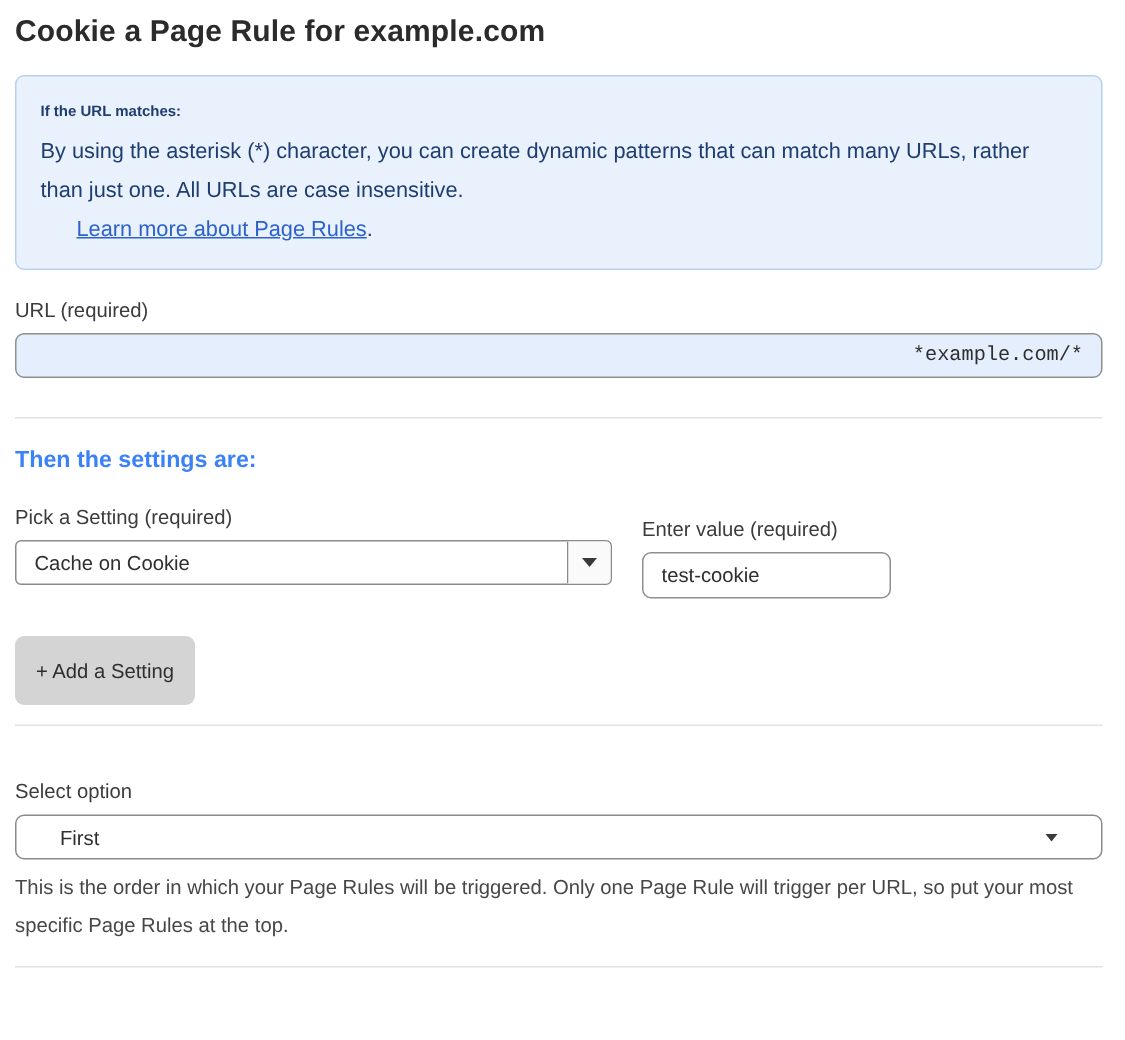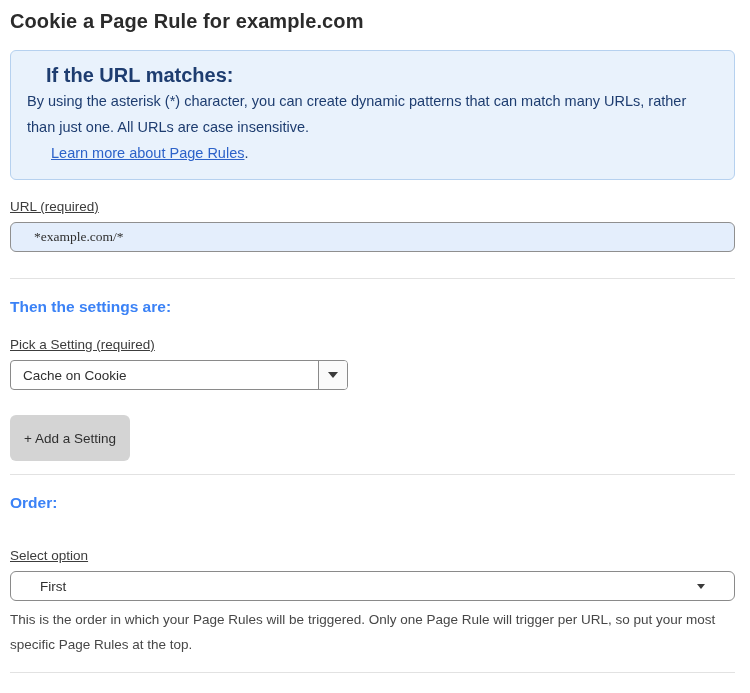--- a/index.html
+++ b/index.html
@@ -32,46 +32,46 @@
   .info-box {
     margin-top: 17px;
     background: var(--info-bg);
     border: 1px solid var(--info-border);
     border-radius: 6px;
     padding: 11px 16px 13px;
     color: var(--info-text);
     font-size: 14.5px;
     line-height: 26px;
   }
-  .info-heading { font-weight: bold; font-size: 20px; margin-left: 19px; }
+  .info-heading { font-weight: bold; font-size: 10px; }
   .info-body { max-width: 690px; }
   .info-link-line a {
     color: var(--link-blue);
     cursor: pointer;
     margin-left: 24px;
   }
   .info-link-line span { color: var(--info-text); }
 
   .field-label {
     display: block;
     font-size: 13.5px;
     color: #3c3c3c;
     margin: 0 0 8px 0;
-    text-decoration: underline;
   }
   .block-url { margin-top: 19px; }
   .url-input {
     display: block; width: 100%; height: 30px;
     background: var(--input-blue-bg);
     border: 1px solid var(--border-gray);
     border-radius: 6px;
-    padding: 0 23px;
+    padding: 0 12px;
     font-size: 13.5px; color: #2f2f2f;
-    font-family: Liberation Serif, serif;
+    font-family: Liberation Mono, monospace;
     outline: none;
+    text-align: right;
   }
   .helper { font-size: 13.5px; color: #474747; margin-top: 8px; }
 
   hr.divider {
     border: none; border-top: 1px solid var(--divider);
     margin: 26px 0 0 0;
   }
   hr.divider-tight { margin-top: 13px; }
   hr.divider-footer { margin-top: 15px; }
 
@@ -86,21 +86,21 @@
   .select-box {
     height: 30px;
     border: 1px solid #8a8a8a;
     border-radius: 4px;
     background: #ffffff;
     display: flex; align-items: center;
     font-size: 13.5px; color: #2f2f2f;
     cursor: pointer;
     user-select: none;
   }
-  .setting-select { width: 338px; justify-content: space-between; }
+  .setting-select { width: 398px; justify-content: space-between; }
   .setting-select .select-value { padding-left: 12px; }
   .select-arrow-seg {
     width: 29px; align-self: stretch;
     border-left: 1px solid #8a8a8a;
     background: #fafafa;
     border-radius: 0 3px 3px 0;
     display: flex; align-items: center; justify-content: center;
   }
   .tri {
     display: inline-block; width: 0; height: 0;
@@ -168,27 +168,30 @@
   <div class="settings-row">
     <div class="col-left">
       <label class="field-label">Pick a Setting (required)</label>
       <div class="select-box setting-select">
         <span class="select-value">Cache on Cookie</span>
         <span class="select-arrow-seg">
           <span class="tri"></span>
         </span>
       </div>
     </div>
+    <div class="col-right">
+      <label class="field-label">Enter value (required)</label>
+      <input class="value-input" type="text" value="test-cookie" style="">
+    </div>
   </div>
 
   <button class="gray-btn add-btn">+ Add a Setting</button>
 
   <hr class="divider divider-tight">
 
-  <h2 class="section-heading">Order:</h2>
 
   <div class="order-block">
     <label class="field-label">Select option</label>
     <div class="select-box order-select">
       <span>First</span>
       <span class="tri tri-sm"></span>
     </div>
     <div class="helper order-helper">This is the order in which your Page Rules will be triggered. Only one Page Rule will trigger per URL, so put your most specific Page Rules at the top.</div>
   </div>
 

